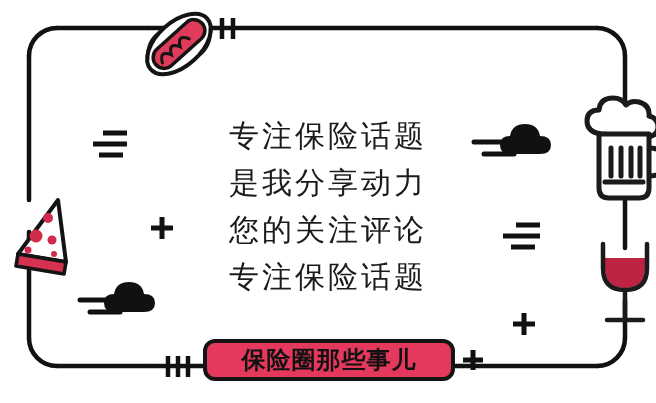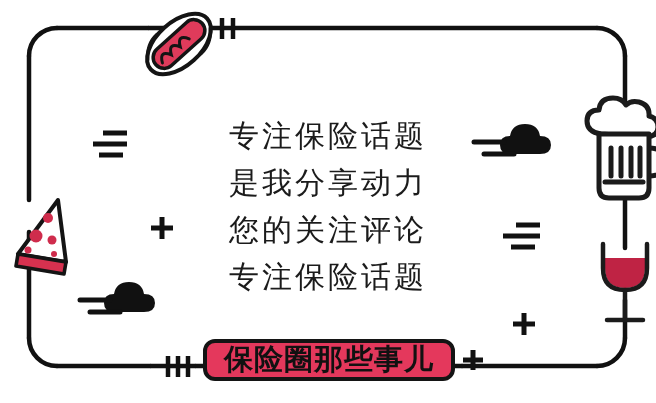--- a/index.html
+++ b/index.html
@@ -51,21 +51,21 @@
     border: 4px solid #141414;
     border-radius: 12px;
     box-sizing: border-box;
     z-index: 8;
     display: flex;
     align-items: center;
     justify-content: center;
   }
   #banner-label {
     font-family: "DejaVu Sans", "Liberation Sans", sans-serif;
-    font-size: 29px;
+    font-size: 24px;
     font-weight: 700;
     letter-spacing: 1px;
     color: #111111;
     white-space: nowrap;
   }
 </style>
 </head>
 <body>
 
 <div id="stage">

